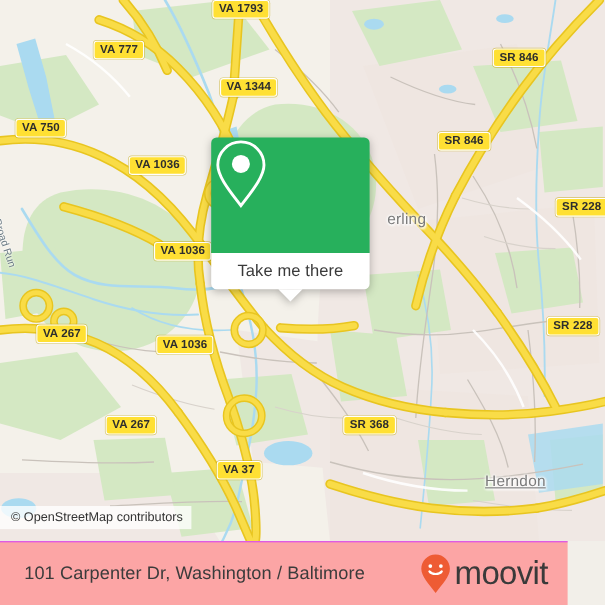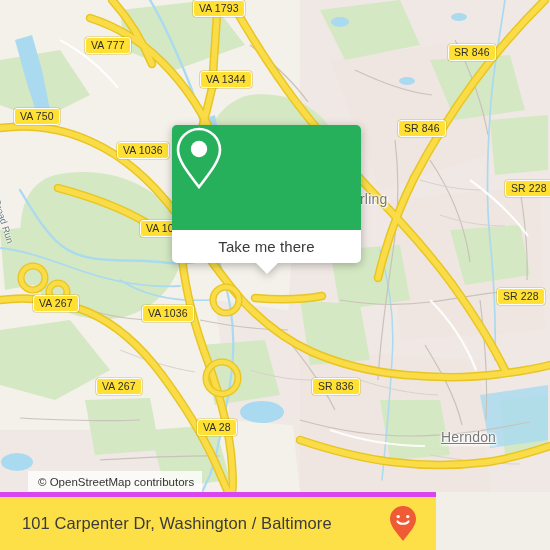--- a/index.html
+++ b/index.html
@@ -20,61 +20,61 @@
     white-space:nowrap;letter-spacing:.2px;
     text-shadow:0 0 3px #fff,0 0 3px #fff,0 0 3px #fff,1px 1px 2px #fff;
   }
   .water-label{
     position:absolute;color:#6b7b85;font-size:9.5px;white-space:nowrap;
     text-shadow:0 0 2px #fff,0 0 2px #fff;
   }
   
   .shield{
     position:absolute;background:#ffe033;border:1.6px solid #ffffff;
-    border-radius:3px;color:#2e2e2e;font-size:10.5px;font-weight:400;
+    border-radius:3px;color:#2e2e2e;font-size:10.5px;font-weight:700;
     padding:1px 5px 2px 5px;white-space:nowrap;line-height:1.15;
     box-shadow:0 0 0 .6px rgba(190,160,0,.55);
     letter-spacing:.1px;
   }
 
   
   .popup{
-    position:absolute;left:172px;top:125px;width:189px;
+    position:absolute;left:192px;top:125px;width:144px;
     filter:drop-shadow(0 2px 4px rgba(0,0,0,.28));
   }
   .popup-green{
     background:#27b05c;border-radius:5px 5px 0 0;height:105px;
     display:flex;align-items:center;justify-content:center;
   }
   .popup-white{
     background:#ffffff;border-radius:0 0 5px 5px;height:33px;
     display:flex;align-items:center;justify-content:center;
     color:#3a3a3a;font-size:15px;letter-spacing:.1px;
   }
   .popup-tail{
     position:absolute;left:50%;transform:translateX(-50%);top:138px;
     width:0;height:0;border-left:11px solid transparent;
     border-right:11px solid transparent;border-top:11px solid #ffffff;
   }
   .pin-svg{display:block;}
 
   
   .attribution{
-    position:absolute;left:0;bottom:0;height:21px;
+    position:absolute;left:0;bottom:11px;height:21px;
     display:flex;align-items:center;padding:0 8px 0 10px;
     background:rgba(255,255,255,.78);
-    color:#333;font-size:11.5px;white-space:nowrap;margin-left:28px;
+    color:#333;font-size:11.5px;white-space:nowrap;
   }
 
   
   .bottombar{
-    position:absolute;left:0;top:492px;width:436px;height:58px;
-    background:#fde047;display:flex;align-items:center;
+    position:absolute;left:0;top:492px;width:516px;height:58px;
+    background:#fca5a5;display:flex;align-items:center;
     justify-content:space-between;padding:0 18px 0 22px;
-    box-sizing:border-box;border-top:5px solid #d946ef;
+    box-sizing:border-box;border-top:1px solid #d946ef;
   }
   .address{color:#3b3b3b;font-size:16.5px;white-space:nowrap;letter-spacing:.1px;}
   .brand{display:flex;align-items:center;gap:2px;}
   .brand-word{color:#3a3a3a;font-size:30px;font-weight:400;letter-spacing:-.6px;line-height:1;}
 </style>
 </head>
 <body>
 
 <div id="app">
 
@@ -252,22 +252,22 @@
     <div class="shield" style="left:200px;top:71px;">VA 1344</div>
     <div class="shield" style="left:398px;top:120px;">SR 846</div>
     <div class="shield" style="left:14px;top:108px;">VA 750</div>
     <div class="shield" style="left:117px;top:142px;">VA 1036</div>
     <div class="shield" style="left:505px;top:180px;">SR 228</div>
     <div class="shield" style="left:140px;top:220px;">VA 1036</div>
     <div class="shield" style="left:497px;top:288px;">SR 228</div>
     <div class="shield" style="left:33px;top:295px;">VA 267</div>
     <div class="shield" style="left:142px;top:305px;">VA 1036</div>
     <div class="shield" style="left:96px;top:378px;">VA 267</div>
-    <div class="shield" style="left:312px;top:378px;">SR 836</div>
-    <div class="shield" style="left:197px;top:419px;">VA 28</div>
+    <div class="shield" style="left:312px;top:378px;">SR 368</div>
+    <div class="shield" style="left:197px;top:419px;">VA 37</div>
 
     <div class="popup">
       <div class="popup-green">
         <svg class="pin-svg" width="54" height="66" viewBox="0 0 54 66">
           <path d="M27 4 C15.4 4 6 13.4 6 25 C6 36 18 50 27 62 C36 50 48 36 48 25 C48 13.4 38.6 4 27 4 Z" fill="none" stroke="#ffffff" stroke-width="2.6"></path>
           <circle cx="27" cy="24" r="8.2" fill="#ffffff"></circle>
         </svg>
       </div>
       <div class="popup-white">Take me there</div>
       <div class="popup-tail"></div>
@@ -278,16 +278,17 @@
 
   <div class="bottombar">
     <div class="address">101 Carpenter Dr, Washington / Baltimore</div>
     <div class="brand">
       <svg width="30" height="38" viewBox="0 0 30 38">
         <path d="M15 1 C7.8 1 2 6.8 2 14 C2 21 9 28 15 36 C21 28 28 21 28 14 C28 6.8 22.2 1 15 1 Z" fill="#ee5b34"></path>
         <circle cx="10.2" cy="11.6" r="1.7" fill="#ffffff"></circle>
         <circle cx="19.8" cy="11.6" r="1.7" fill="#ffffff"></circle>
         <path d="M9.4 16.4 C11.4 19.6 18.6 19.6 20.6 16.4" fill="none" stroke="#ffffff" stroke-width="2" stroke-linecap="round"></path>
       </svg>
+      <span class="brand-word">moovit</span>
     </div>
   </div>
 
 </div>
 
 </body></html>

